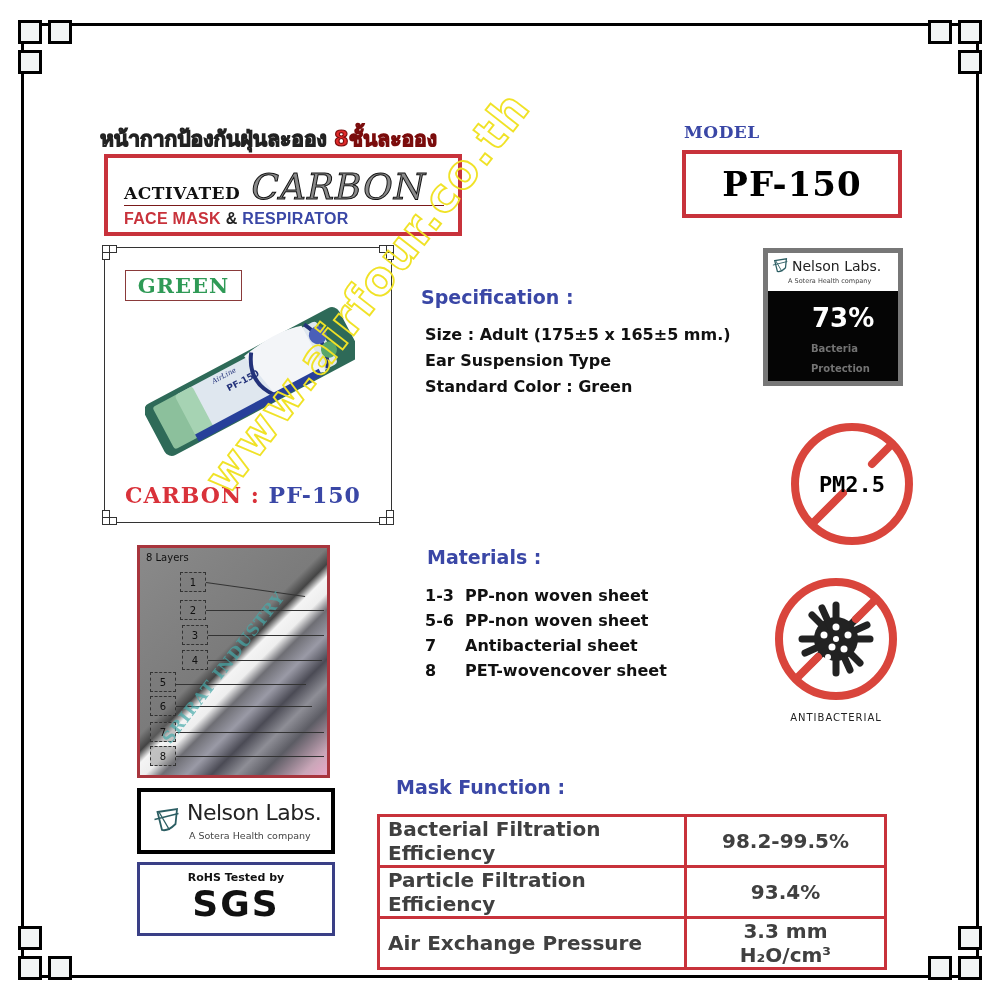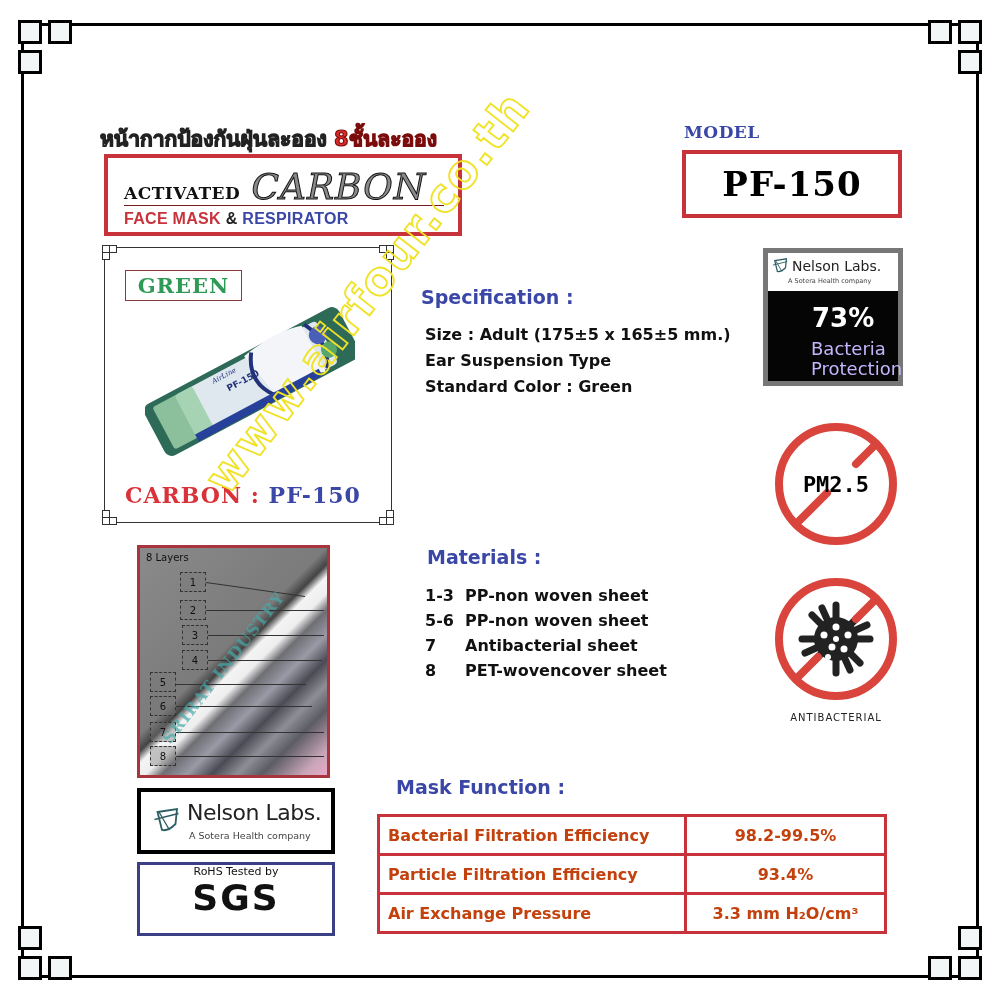--- a/index.html
+++ b/index.html
@@ -58,24 +58,24 @@
     .spec-list { position: absolute; left: 425px; top: 322px; list-style: none; font-weight: bold; font-size: 16px; color: #111; line-height: 26px; white-space: nowrap; }
 
     
     .nelson-badge { position: absolute; left: 763px; top: 248px; width: 140px; height: 138px; background: #777; padding: 5px; }
     .nelson-badge-inner { width: 100%; height: 100%; background: #050505; position: relative; }
     .nelson-top { position: absolute; left: 0; top: 0; right: 0; height: 38px; background: #fff; }
     .nelson-logo-row { position: absolute; left: 4px; top: 4px; display: flex; align-items: center; }
     .nelson-name { font-size: 14px; color: #222; margin-left: 2px; }
     .nelson-sub { position: absolute; left: 20px; top: 24px; font-size: 6.5px; color: #444; white-space: nowrap; }
     .nelson-pct { position: absolute; left: 44px; top: 50px; font-weight: bold; font-size: 26px; color: #fff; }
-    .nelson-desc { position: absolute; left: 43px; top: 86px; font-weight: normal; font-size: 18px; color: #c4b5fd; line-height: 20px; }
-
-    
-    .pm-icon { position: absolute; left: 772px; top: 420px; width: 128px; height: 128px; }
+    .nelson-desc { position: absolute; left: 43px; top: 86px; font-weight: bold; font-size: 10px; color: #737373; line-height: 20px; }
+
+    
+    .pm-icon { position: absolute; left: 788px; top: 420px; width: 128px; height: 128px; }
     .pm-text { position: absolute; left: 0; top: 0; width: 128px; height: 128px; display: flex; align-items: center; justify-content: center;
       font-family: "DejaVu Sans Mono", monospace; font-weight: bold; font-size: 22px; color: #000; }
 
     
     .ab-icon { position: absolute; left: 772px; top: 575px; width: 128px; height: 128px; }
     .ab-label { position: absolute; left: 773px; top: 712px; width: 126px; text-align: center; font-size: 10px; letter-spacing: 1px; color: #222; }
 
     
     .layers-img { position: absolute; left: 137px; top: 545px; width: 193px; height: 233px; border: 3px solid #a8353d; overflow: hidden;
       background: linear-gradient(135deg, #8a8a8a 0%, #7b7b7b 45%, #444 49%, #f4f4f4 52%, #eeeeee 56%, #6e6e74 60%, #9a9aa6 66%, #4b4b55 72%, #8e8e96 78%, #5c5c64 84%, #c9a6b8 94%, #e8a8c8 100%); }
@@ -85,30 +85,30 @@
     .layers-wm { position: absolute; left: -10px; top: 110px; transform: rotate(-52deg); font-family: "DejaVu Serif", serif; font-weight: bold; font-size: 16px; color: rgba(70,170,170,0.7); letter-spacing: 1px; white-space: nowrap; }
 
     
     .mat-heading { left: 427px; top: 546px; }
     .mat-list { position: absolute; left: 425px; top: 583px; list-style: none; font-weight: bold; font-size: 16px; color: #111; line-height: 25px; white-space: nowrap; }
     .mat-list .num { display: inline-block; width: 40px; }
 
     
     .fn-heading { left: 396px; top: 776px; }
     .fn-table { position: absolute; left: 377px; top: 814px; width: 510px; border-collapse: collapse; border: 3px solid #c8323b; }
-    .fn-table td { border: 3px solid #c8323b; height: 39px; font-weight: bold; font-size: 16px; color: #c2410c; padding: 0 8px; }
+    .fn-table td { border: 3px solid #c8323b; height: 39px; font-weight: bold; font-size: 20px; color: #404040; padding: 0 8px; }
     .fn-table td.val { text-align: center; width: 200px; }
 
     
     .nelson-cert { position: absolute; left: 137px; top: 788px; width: 198px; height: 66px; border: 4px solid #000; background: #fff; }
     .nelson-cert .name { position: absolute; left: 46px; top: 8px; font-size: 22px; color: #222; letter-spacing: -0.5px; }
     .nelson-cert .sub { position: absolute; left: 48px; top: 38px; font-size: 9.5px; color: #444; }
     .nelson-cert .logo { position: absolute; left: 12px; top: 14px; }
     .sgs-cert { position: absolute; left: 137px; top: 862px; width: 198px; height: 74px; border: 3px solid #3a3f86; background: #fff; text-align: center; }
-    .sgs-cert .sub { display: block; font-weight: normal; font-size: 11px; color: #111; }
+    .sgs-cert .sub { display: block; margin-top: 6px; font-weight: bold; font-size: 11px; color: #111; }
     .sgs-cert .big { display: block; font-weight: bold; font-size: 36px; color: #111; letter-spacing: 2px; line-height: 40px; }
 
     
     .watermark { position: absolute; left: 215px; top: 460px; transform: rotate(-52deg); transform-origin: left center; white-space: nowrap;
       font-family: "DejaVu Sans", sans-serif; font-weight: bold; font-size: 46px; color: transparent; -webkit-text-stroke: 1.8px #f0e226; letter-spacing: 2px; pointer-events: none; }
   </style>
 </head>
 <body>
 
 <div class="frame"></div>

